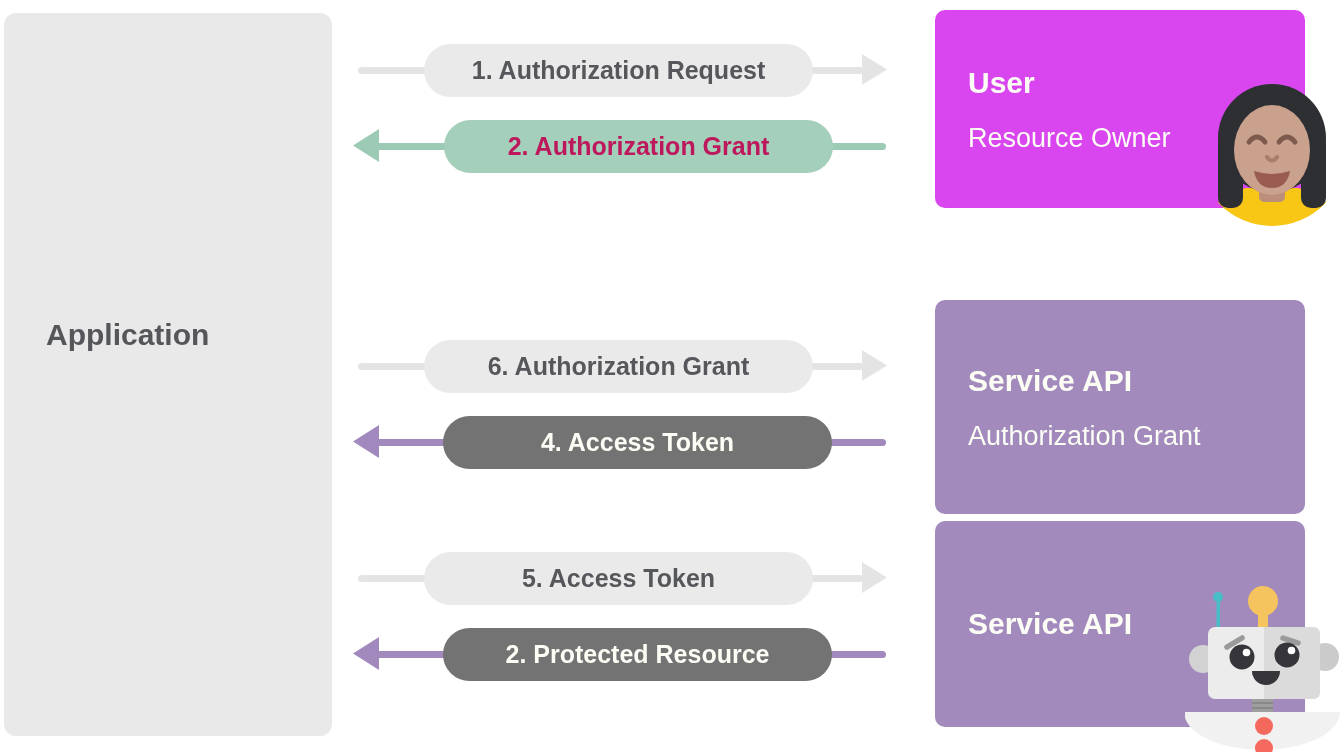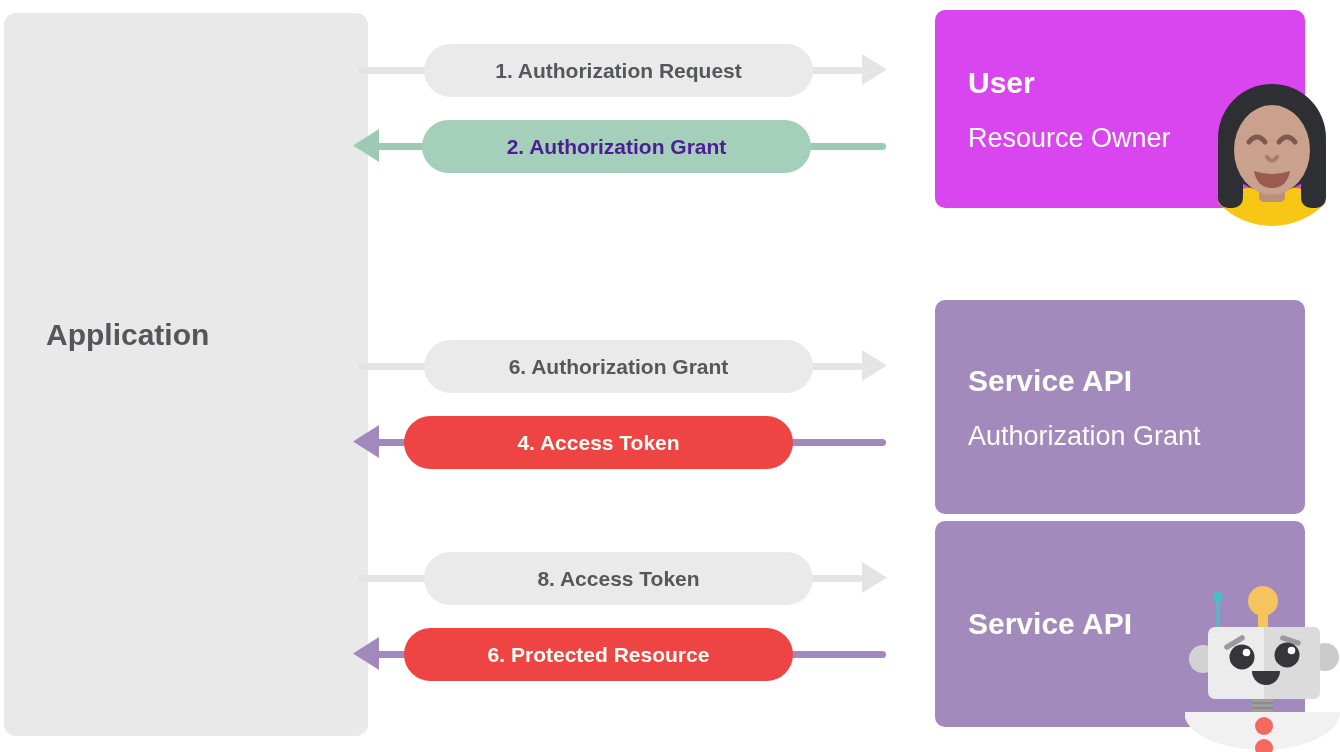--- a/index.html
+++ b/index.html
@@ -4,21 +4,21 @@
 <style>
   html,body { margin:0; padding:0; background:#ffffff; }
   .canvas {
     position:relative; width:1340px; height:752px; background:#ffffff;
     overflow:hidden; font-family:"Liberation Sans", sans-serif;
   }
 
   
   .box { position:absolute; }
   .client-box {
-    left:4px; top:13px; width:364px; height:723px;
+    left:4px; top:13px; width:328px; height:723px;
     background:#e9e9e9; border-radius:12px; color:#55565a;
   }
   .client-box .text { position:absolute; left:42px; top:303px; }
   .actor-box { left:935px; width:370px; border-radius:10px; color:#fcfdf5; }
   .user-box { top:10px;  height:198px; background:#d946ef; }
   .auth-box { top:300px; height:214px; background:#a38abd; }
   .res-box  { top:521px; height:206px; background:#a38abd; }
   .actor-box .text { position:absolute; left:33px; top:50%; transform:translateY(-50%); }
   .title    { font-size:30px; font-weight:700; line-height:38px; }
   .subtitle { font-size:27px; font-weight:400; line-height:34px; margin-top:19px; }
@@ -37,27 +37,27 @@
   }
   .row.dir-left .row-line { left:372px; width:514px; }
   .row.dir-left .row-head {
     left:353px; top:-17px; width:26px; height:33px;
     clip-path:polygon(100% 0, 0 50%, 100% 100%);
   }
 
   .pill {
     position:absolute; top:-26px; width:389px; height:53px; border-radius:27px;
     display:flex; align-items:center; justify-content:center;
-    font-size:21px; font-weight:700; white-space:nowrap;
+    font-size:25px; font-weight:700; white-space:nowrap;
   }
   .row.c-gray  .pill { left:424px; background:#eaeaea; color:#56575b; }
   .row.c-gray  .row-line, .row.c-gray  .row-head { background:#e4e4e4; }
-  .row.c-green .pill { left:422px; background:#a4cfba; color:#4c1d95; }
+  .row.c-green .pill { left:444px; background:#a4cfba; color:#be185d; }
   .row.c-green .row-line, .row.c-green .row-head { background:#9dcab5; }
-  .row.c-purple .pill { left:404px; background:#ef4444; color:#fcfdf5; }
+  .row.c-purple .pill { left:443px; background:#737373; color:#fcfdf5; }
   .row.c-purple .row-line, .row.c-purple .row-head { background:#a189bd; }
 
   
   .avatar-wrap { position:absolute; left:1198px; top:78px; width:148px; height:148px; }
   .robot-wrap  { position:absolute; left:1185px; top:585px; width:155px; height:167px; }
   .avatar-wrap svg, .robot-wrap svg { display:block; }
 </style>
 </head>
 <body>
 
@@ -85,26 +85,26 @@
     <div class="pill">6. Authorization Grant</div>
   </div>
   <div class="row r4 dir-left c-purple">
     <div class="row-line"></div>
     <div class="row-head"></div>
     <div class="pill">4. Access Token</div>
   </div>
   <div class="row r5 dir-right c-gray">
     <div class="row-line"></div>
     <div class="row-head"></div>
-    <div class="pill">8. Access Token</div>
+    <div class="pill">5. Access Token</div>
   </div>
   <div class="row r6 dir-left c-purple">
     <div class="row-line"></div>
     <div class="row-head"></div>
-    <div class="pill">6. Protected Resource</div>
+    <div class="pill">2. Protected Resource</div>
   </div>
 
   <div class="box actor-box user-box">
     <div class="text">
       <div class="title">User</div>
       <div class="subtitle">Resource Owner</div>
     </div>
   </div>
 
   <div class="box actor-box auth-box">

